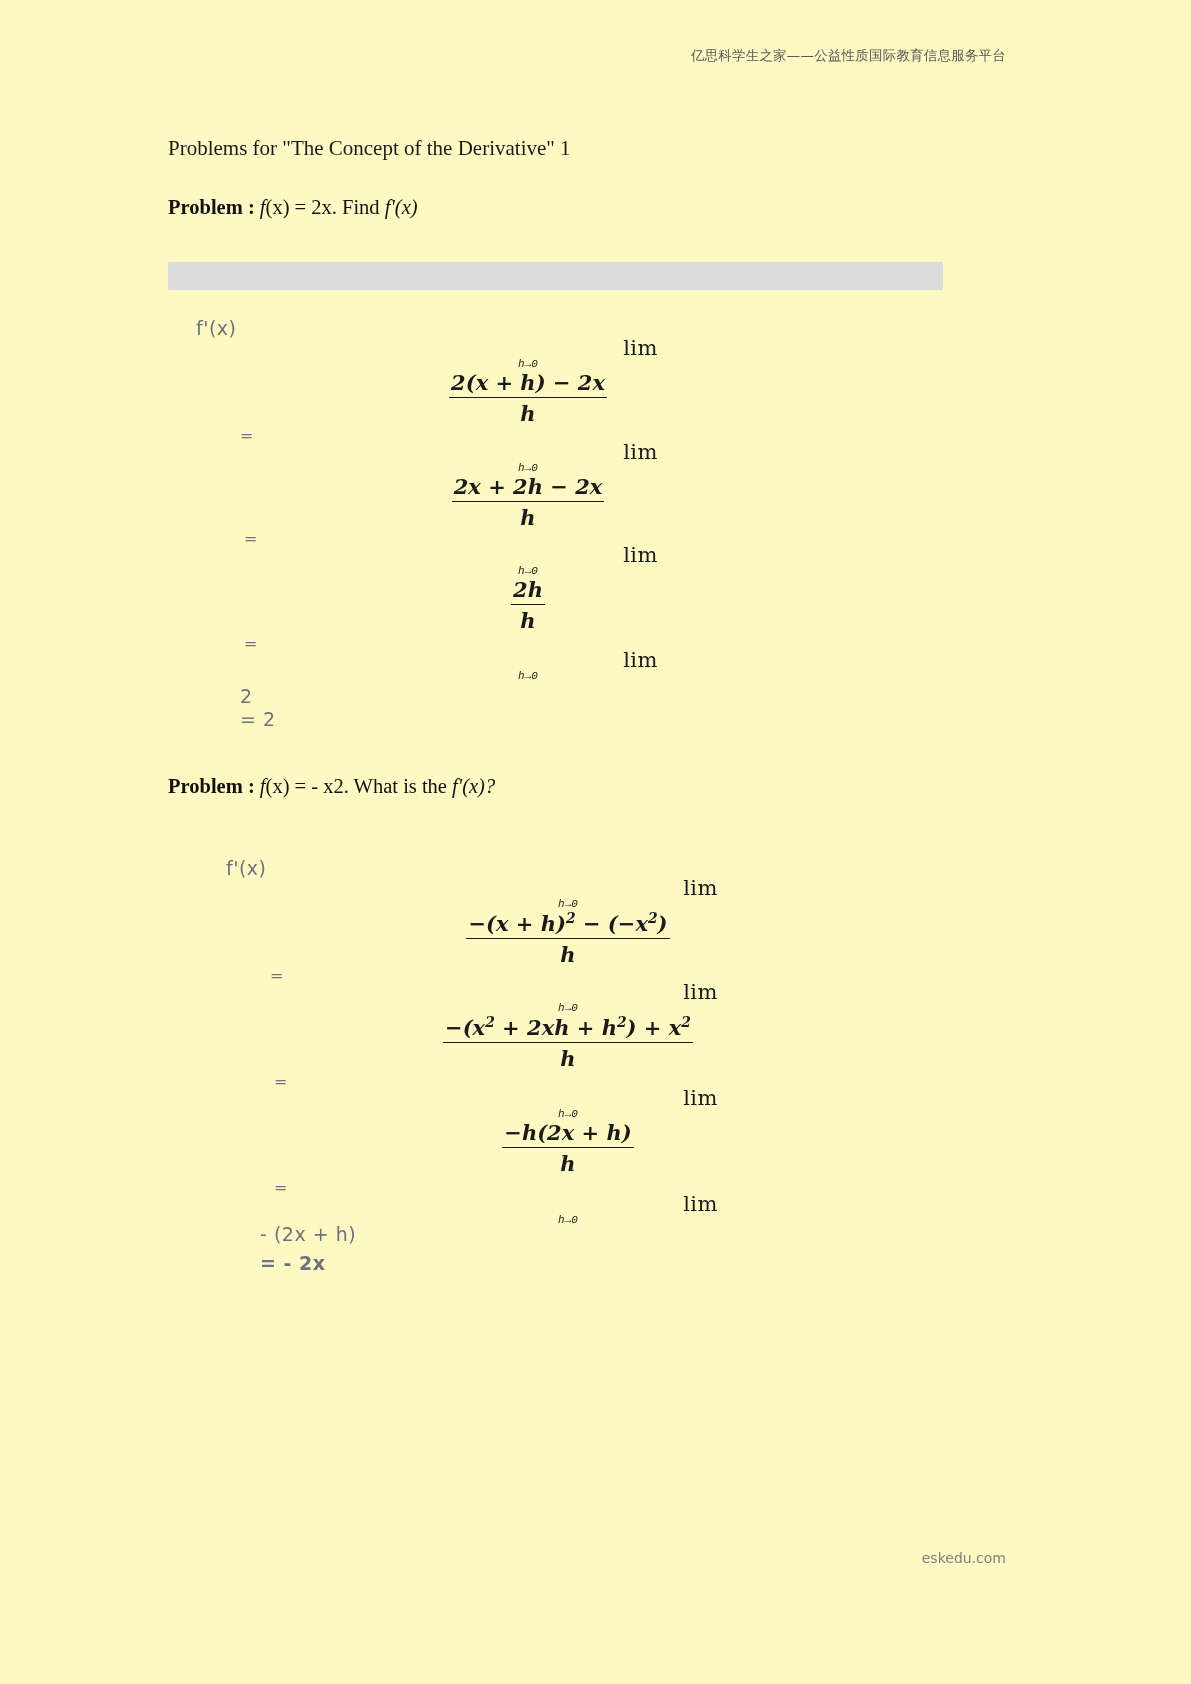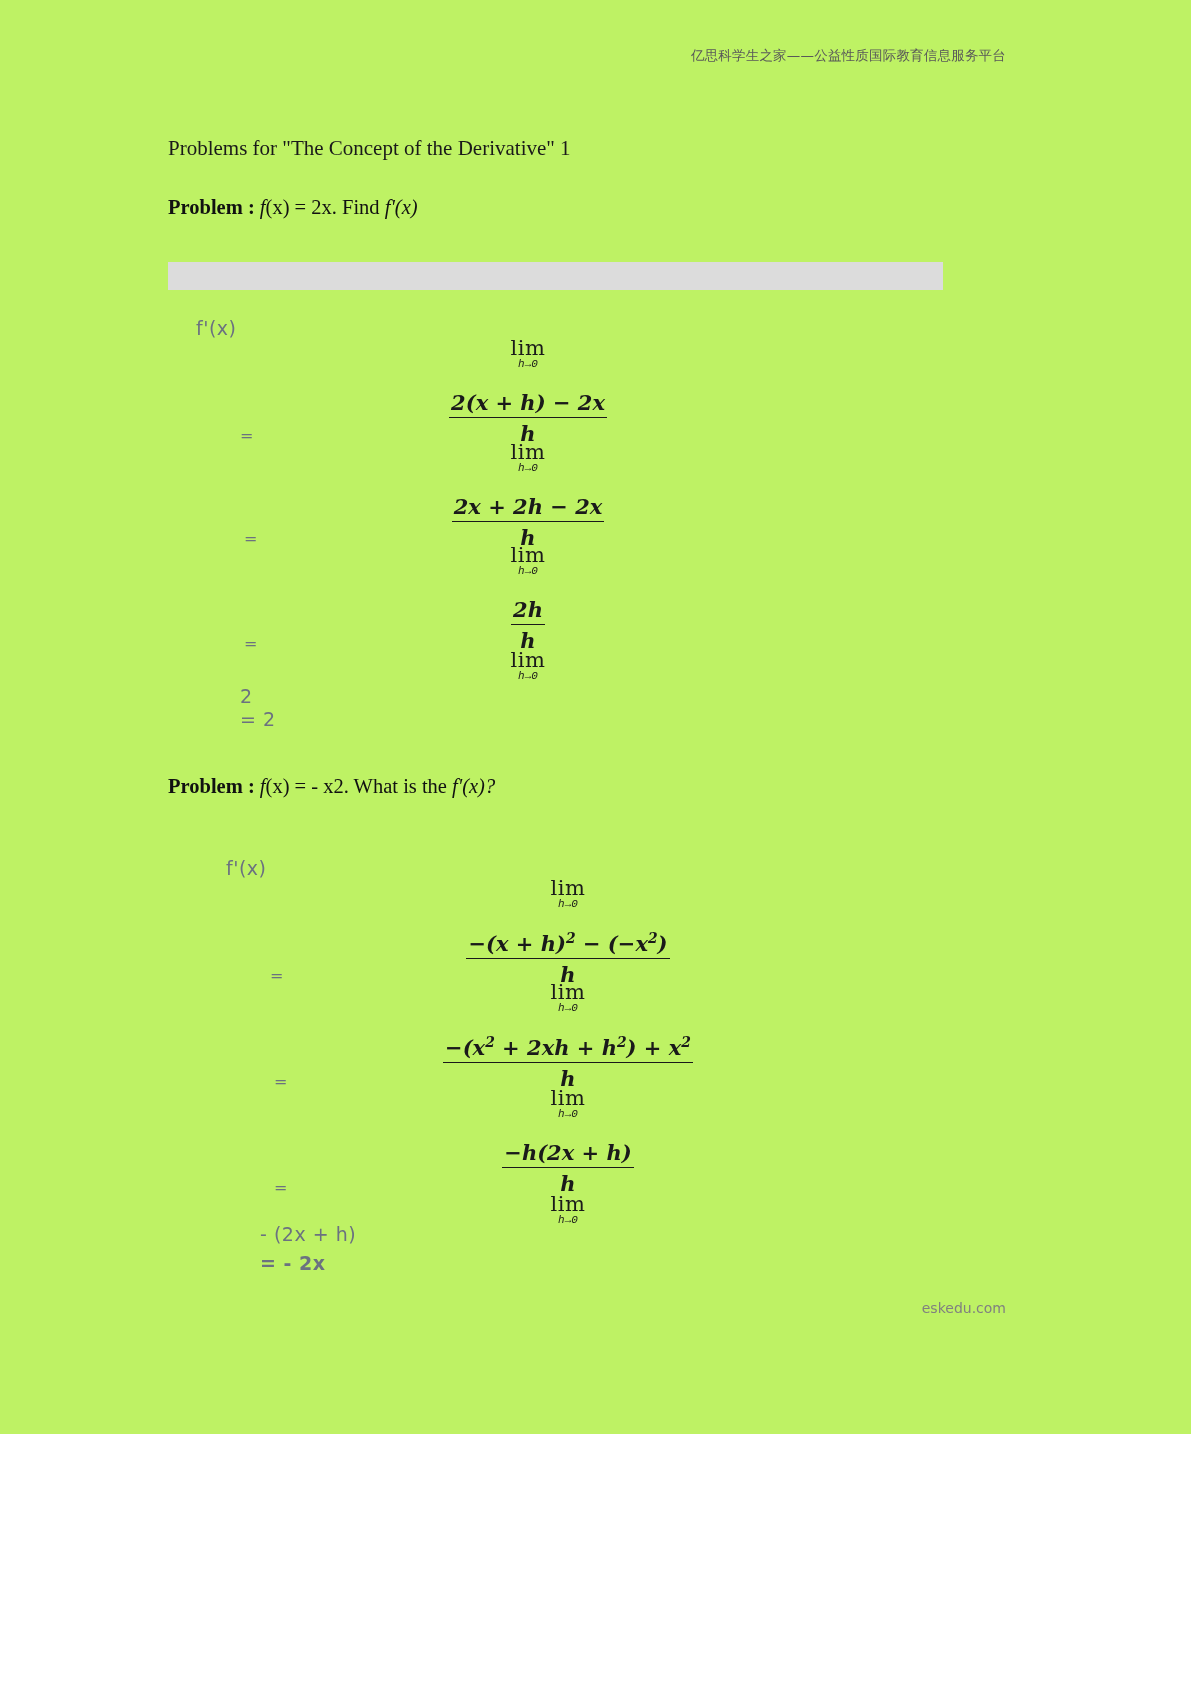--- a/index.html
+++ b/index.html
@@ -12,22 +12,22 @@
     height: 1684px;
     position: relative;
     font-family: "Liberation Serif", serif;
     color: #000000;
     overflow: hidden;
   }
   .page {
     position: absolute;
     inset: 0;
     width: 1191px;
-    height: 1434px;
-    background: #bef264;
+    height: 1684px;
+    background: #fef9c3;
   }
   .header-note {
     position: absolute;
     top: 47px;
     right: 185px;
     font-family: "DejaVu Sans", sans-serif;
     font-size: 13.5px;
     color: #595959;
     letter-spacing: 0.2px;
     white-space: nowrap;
@@ -102,32 +102,32 @@
     position: absolute;
     text-align: center;
     font-family: "DejaVu Serif", serif;
     color: #1a1a1a;
   }
   .lim {
     font-family: "DejaVu Serif", serif;
     font-size: 21px;
     line-height: 1.0;
     letter-spacing: 0.5px;
+    text-align: right;
   }
   .limsub {
     font-family: Liberation Mono, monospace;
     font-size: 11px;
     font-style: italic;
     line-height: 1.1;
     margin-top: -1px;
   }
   .frac {
     display: inline-block;
     text-align: center;
-    margin-top: 20px;
   }
   .frac .num {
     font-family: "DejaVu Serif", serif;
     font-size: 21px;
     font-weight: bold;
     font-style: italic;
     padding: 0 2px 1px 2px;
     white-space: nowrap;
   }
   .frac .bar {

